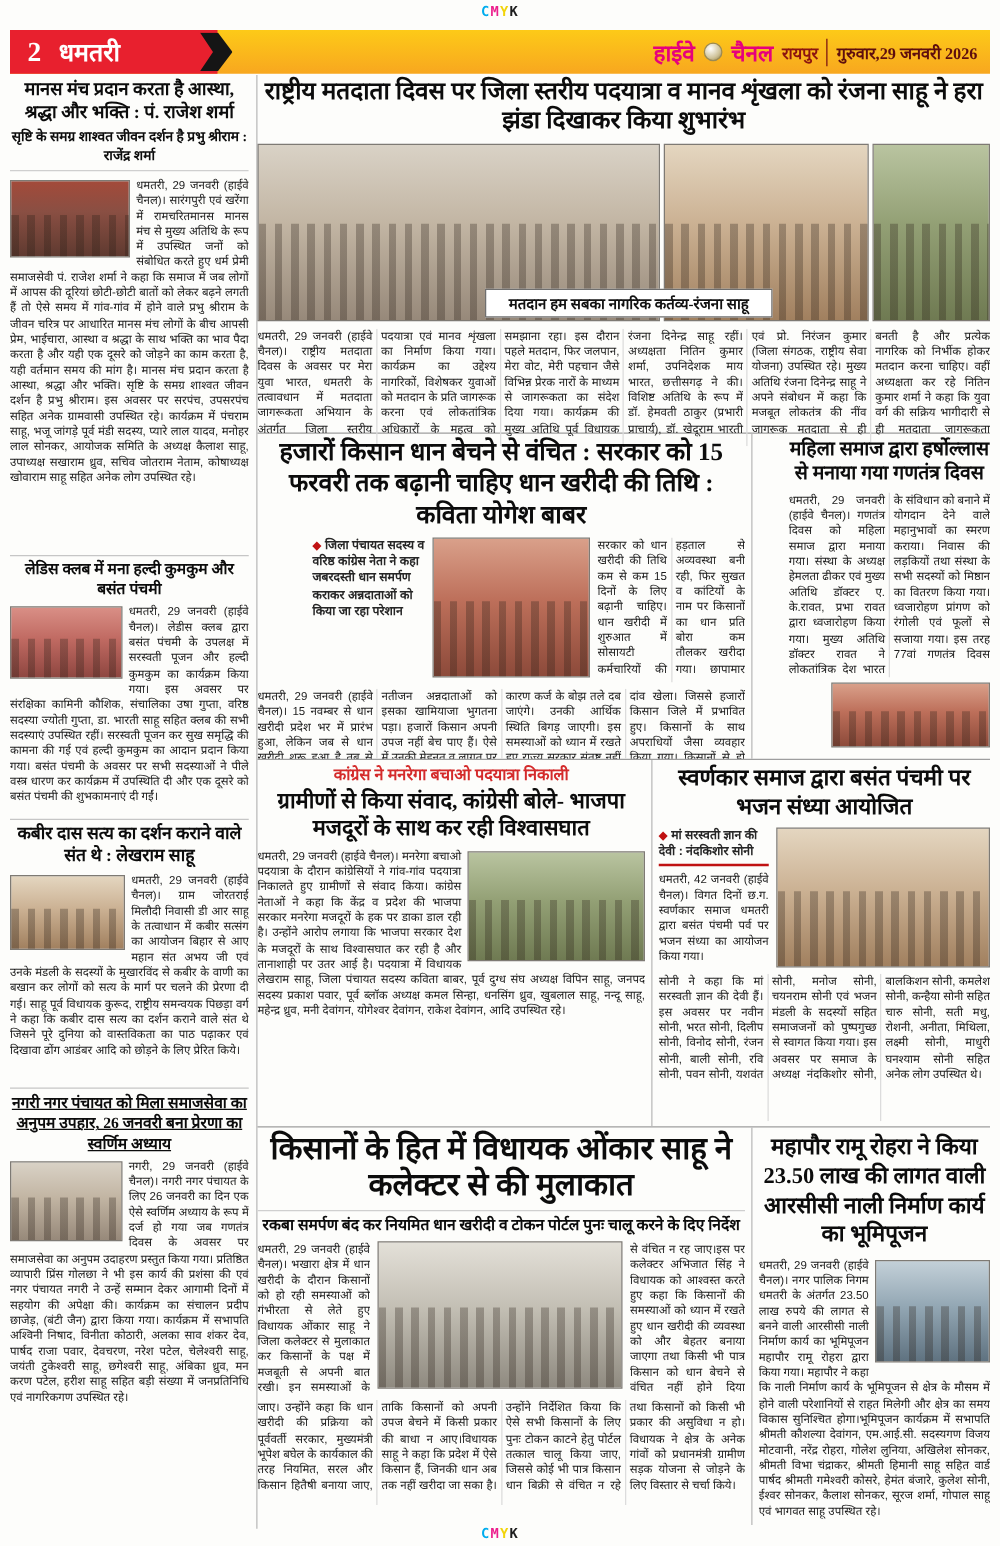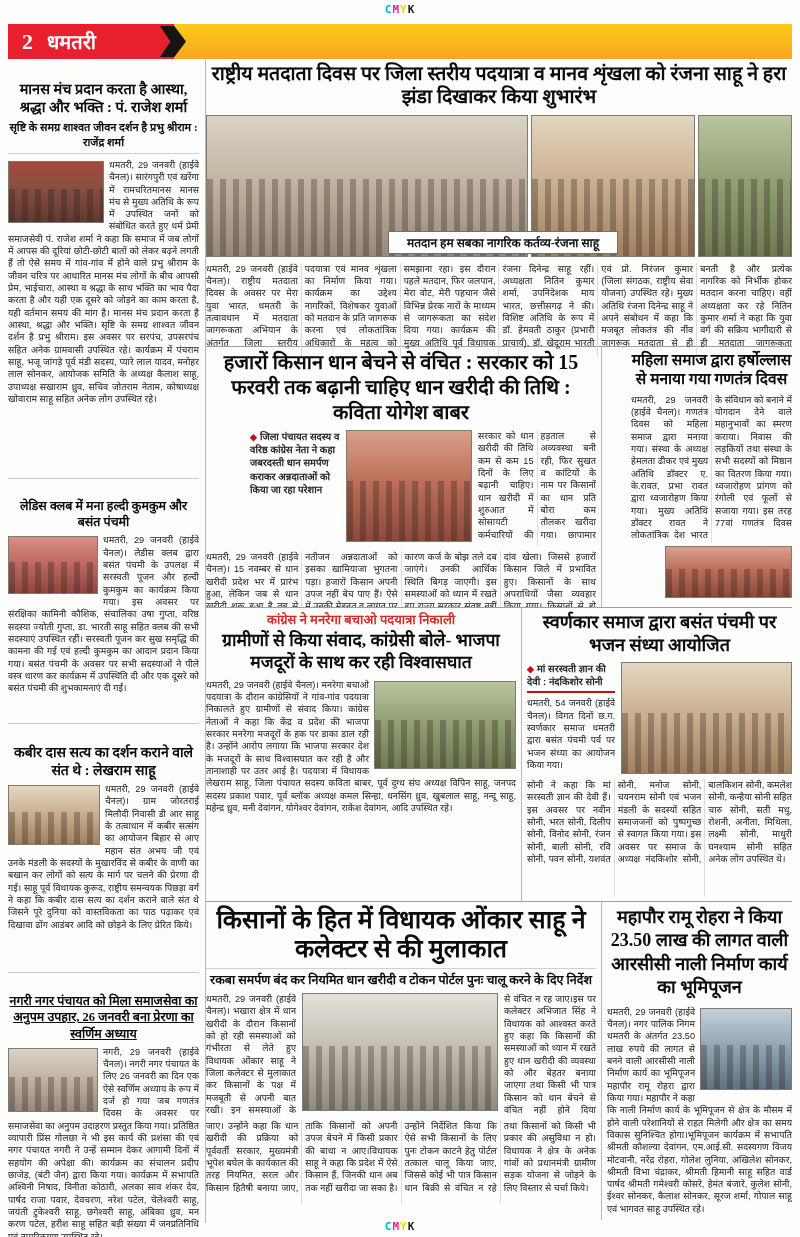--- a/index.html
+++ b/index.html
@@ -44,21 +44,21 @@
   .ph-office{background:linear-gradient(180deg,#e3e0d8 0%,#c3bfb4 45%,#8f8a80 100%);}
   .ph-blue{background:linear-gradient(180deg,#c3d0d8 0%,#93a7b4 45%,#5f7280 100%);}
   .fl{float:left;margin:2px 5px 2px 0;}
   .fr{float:right;margin:2px 0 3px 5px;}
   .dia{color:#c01212;margin-right:3px;font-size:9px;}
   .bullet{font-size:9.8px;font-weight:bold;line-height:1.35;color:#262626;}
   .kicker{color:#d42b2b;font:bold 13px "Liberation Serif",serif;text-align:center;margin:2px 0;}
   
   .leftcol{position:absolute;left:8px;top:60px;width:191px;height:1163px;border-right:1px solid #b9b9b9;
            padding-right:6px;box-sizing:content-box;}
-  .leftcol article{overflow:hidden;border-bottom:1px solid #c6c6c6;padding:20px 0;}
+  .leftcol article{overflow:hidden;border-bottom:1px solid #c6c6c6;padding:3px 0;}
   .a-manas{height:378px;} .a-ladies{height:204px;} .a-kabir{height:208px;} .a-nagari{height:352px;border-bottom:none!important;}
   .a-manas h2{font-size:14.5px;line-height:1.25;}
   .a-manas h3{font-size:11px;line-height:1.3;margin:4px 0 5px;border-bottom:1px solid #cfcfcf;padding-bottom:4px;}
   .a-ladies h2{font-size:12.5px;line-height:1.25;margin-bottom:4px;}
   .a-kabir h2{font-size:14px;line-height:1.25;margin-bottom:4px;}
   .a-nagari h2{font-size:12.5px;line-height:1.3;margin-bottom:4px;text-decoration:underline;}
   
   .main{position:absolute;left:206px;top:60px;width:586px;height:1163px;}
   .sec-voter{height:284px;border-bottom:1px solid #9e9e9e;}
   .sec-voter h1{font-size:19.5px;line-height:1.2;margin:2px 0 6px;}
@@ -109,20 +109,28 @@
   <div class="cmyk cmyk-top">
     <span class="c">C</span><span class="m">M</span><span class="y">Y</span><span class="k">K</span>
   </div>
 
   <header class="masthead">
     <div class="mast-red">
       <span class="pagenum">2</span>
       <span class="section">धमतरी</span>
     </div>
     <div class="chevron"></div>
+    <div class="mast-right">
+      <span class="paper">हाईवे</span>
+      <span class="ball"></span>
+      <span class="paper">चैनल</span>
+      <span class="city">रायपुर</span>
+      <span class="vsep"></span>
+      <span class="mdate">गुरुवार,29 जनवरी 2026</span>
+    </div>
   </header>
 
   <div class="leftcol">
     <article class="a-manas">
       <h2>मानस मंच प्रदान करता है आस्था, श्रद्धा और भक्ति : पं. राजेश शर्मा</h2>
       <h3>सृष्टि के समग्र शाश्वत जीवन दर्शन है प्रभु श्रीराम : राजेंद्र शर्मा</h3>
       <div class="bodytxt">
         <div class="photo ph-stage fl" style="width:96px;height:62px;"></div>
         <span>धमतरी, 29 जनवरी (हाईवे चैनल)। सारंगपुरी एवं खरेंगा में रामचरितमानस मानस मंच से मुख्य अतिथि के रूप में उपस्थित जनों को संबोधित करते हुए धर्म प्रेमी समाजसेवी पं. राजेश शर्मा ने कहा कि समाज में जब लोगों में आपस की दूरियां छोटी-छोटी बातों को लेकर बढ़ने लगती हैं तो ऐसे समय में गांव-गांव में होने वाले प्रभु श्रीराम के जीवन चरित्र पर आधारित मानस मंच लोगों के बीच आपसी प्रेम, भाईचारा, आस्था व श्रद्धा के साथ भक्ति का भाव पैदा करता है और यही एक दूसरे को जोड़ने का काम करता है, यही वर्तमान समय की मांग है। मानस मंच प्रदान करता है आस्था, श्रद्धा और भक्ति। सृष्टि के समग्र शाश्वत जीवन दर्शन है प्रभु श्रीराम। इस अवसर पर सरपंच, उपसरपंच सहित अनेक ग्रामवासी उपस्थित रहे। कार्यक्रम में पंचराम साहू, भजू जांगड़े पूर्व मंडी सदस्य, प्यारे लाल यादव, मनोहर लाल सोनकर, आयोजक समिति के अध्यक्ष कैलाश साहू, उपाध्यक्ष सखाराम ध्रुव, सचिव जोतराम नेताम, कोषाध्यक्ष खोवाराम साहू सहित अनेक लोग उपस्थित रहे।</span>
       </div>
@@ -187,21 +195,21 @@
         <div class="bodytxt">
           <div class="photo ph-green cphoto fr"></div>
           <span>धमतरी, 29 जनवरी (हाईवे चैनल)। मनरेगा बचाओ पदयात्रा के दौरान कांग्रेसियों ने गांव-गांव पदयात्रा निकालते हुए ग्रामीणों से संवाद किया। कांग्रेस नेताओं ने कहा कि केंद्र व प्रदेश की भाजपा सरकार मनरेगा मजदूरों के हक पर डाका डाल रही है। उन्होंने आरोप लगाया कि भाजपा सरकार देश के मजदूरों के साथ विश्वासघात कर रही है और तानाशाही पर उतर आई है। पदयात्रा में विधायक लेखराम साहू, जिला पंचायत सदस्य कविता बाबर, पूर्व दुग्ध संघ अध्यक्ष विपिन साहू, जनपद सदस्य प्रकाश पवार, पूर्व ब्लॉक अध्यक्ष कमल सिन्हा, धनसिंग ध्रुव, खुबलाल साहू, नन्दू साहू, महेन्द्र ध्रुव, मनी देवांगन, योगेश्वर देवांगन, राकेश देवांगन, आदि उपस्थित रहे।</span>
         </div>
       </section>
       <section class="sec-swarnkar">
         <h2>स्वर्णकार समाज द्वारा बसंत पंचमी पर भजन संध्या आयोजित</h2>
         <div class="srow">
           <div class="sleft">
             <div class="bullet sbullet"><span class="dia">◆</span><span>मां सरस्वती ज्ञान की देवी : नंदकिशोर सोनी</span></div>
-            <div class="bodytxt">धमतरी, 54 जनवरी (हाईवे चैनल)। विगत दिनों छ.ग. स्वर्णकार समाज धमतरी द्वारा बसंत पंचमी पर्व पर भजन संध्या का आयोजन किया गया।</div>
+            <div class="bodytxt">धमतरी, 42 जनवरी (हाईवे चैनल)। विगत दिनों छ.ग. स्वर्णकार समाज धमतरी द्वारा बसंत पंचमी पर्व पर भजन संध्या का आयोजन किया गया।</div>
           </div>
           <div class="photo ph-warm sphoto"></div>
         </div>
         <div class="bodytxt sbottom cols3">सोनी ने कहा कि मां सरस्वती ज्ञान की देवी हैं। इस अवसर पर नवीन सोनी, भरत सोनी, दिलीप सोनी, विनोद सोनी, रंजन सोनी, बाली सोनी, रवि सोनी, पवन सोनी, यशवंत सोनी, मनोज सोनी, चयनराम सोनी एवं भजन मंडली के सदस्यों सहित समाजजनों को पुष्पगुच्छ से स्वागत किया गया। इस अवसर पर समाज के अध्यक्ष नंदकिशोर सोनी, बालकिशन सोनी, कमलेश सोनी, कन्हैया सोनी सहित चारु सोनी, सती मधु, रोशनी, अनीता, मिथिला, लक्ष्मी सोनी, माधुरी घनश्याम सोनी सहित अनेक लोग उपस्थित थे।</div>
       </section>
     </div>
 
     <div class="band band4">
       <section class="sec-vidhayak">
         <h1>किसानों के हित में विधायक ओंकार साहू ने कलेक्टर से की मुलाकात</h1>

